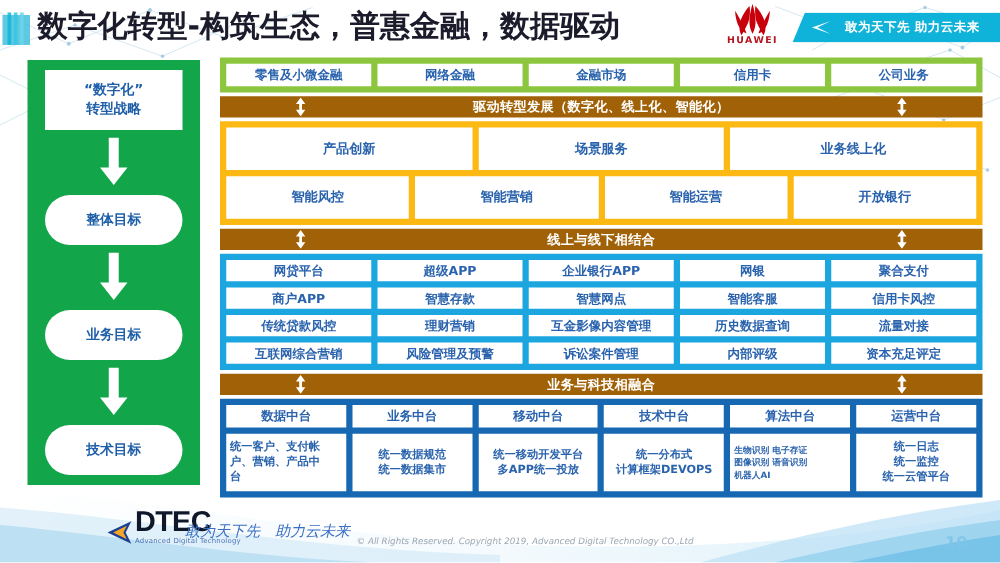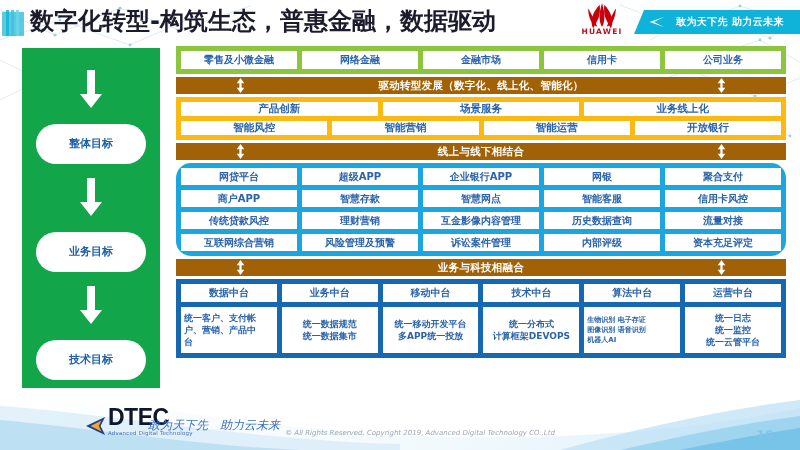--- a/index.html
+++ b/index.html
@@ -78,33 +78,33 @@
   
   .right-col {
     position:absolute; left:176px; top:46px; width:610px; z-index:2;
     display:flex; flex-direction:column; gap:3px;
   }
 
   
   .band { padding:5px; }
   .band-green  { background:#8cc63f; }
   .band-yellow { background:#fdb913; }
-  .band-cyan   { background:#1ba6e0;border-radius:15px; }
+  .band-cyan   { background:#1ba6e0; }
   .band-navy   { background:#1668b3; }
 
   .band-row { display:flex; gap:5px; }
   .band-row + .band-row { margin-top:5px; }
 
   .card {
     flex:1 1 0; background:#ffffff; color:#2a63ad;
     font-size:10px; font-weight:bold; text-align:center;
     display:flex; align-items:center; justify-content:center;
     height:18px; white-space:nowrap;
   }
-  .band-yellow .card { height:14px; font-size:10.5px;text-align:right; }
+  .band-yellow .card { height:34px; font-size:10.5px;text-align:right; }
   .band-cyan .card { height:17px; }
   .band-navy .card.head { height:18px; }
   .band-navy .card.body {
     height:46px; font-size:9px; font-weight:bold; line-height:1.35;
     flex-direction:column; justify-content:center; align-items:center;
     white-space:normal; padding:2px 3px;
   }
   .band-navy .card.body.left-align { align-items:flex-start; text-align:left; }
   .band-navy .card.body.tiny { font-size:7px; line-height:1.45; align-items:flex-start; text-align:left; }
   .card .ln { display:block; }
@@ -221,20 +221,24 @@
   <div class="hdr-ribbon">
     <svg class="ribbon-arrow" viewBox="0 0 24 18">
       <path d="M2 9 L22 2 L8 9 L22 16 Z" fill="#ffffff" opacity="0.95"></path>
     </svg>
     <span class="ribbon-text">敢为天下先 助力云未来</span>
   </div>
 </div>
 
 <div class="left-col">
 
+  <div class="lc-box h2">
+    <span class="ln">“数字化”</span>
+    <span class="ln">转型战略</span>
+  </div>
 
   <div class="lc-arrow">
     <svg width="26" height="40" viewBox="0 0 26 40">
         <path d="M9 0 L17 0 L17 24 L24 24 L13 38 L2 24 L9 24 Z" fill="#ffffff"></path>
       </svg>
   </div>
 
   <div class="lc-box h1">
     <span class="ln">整体目标</span>
   </div>

